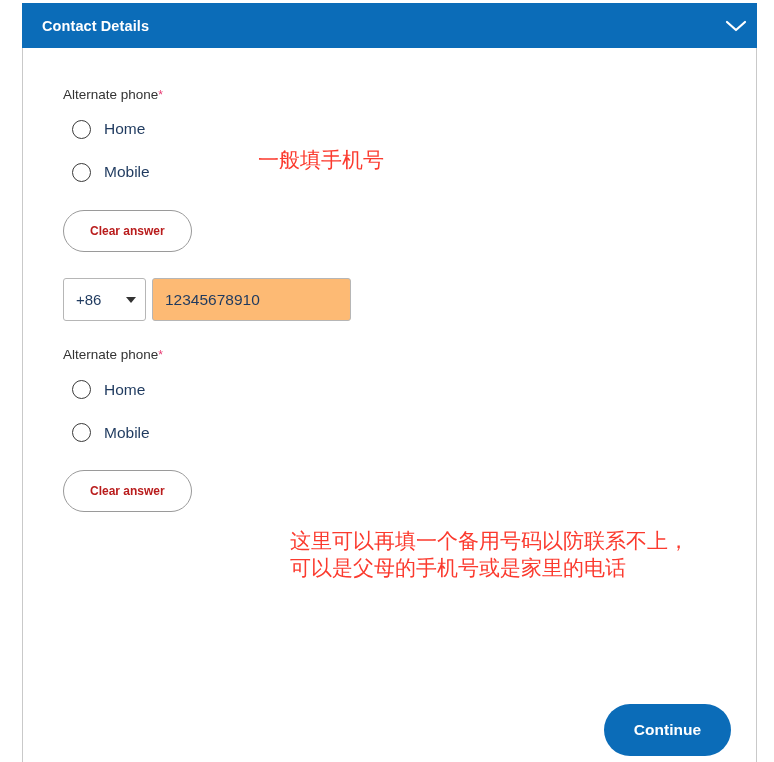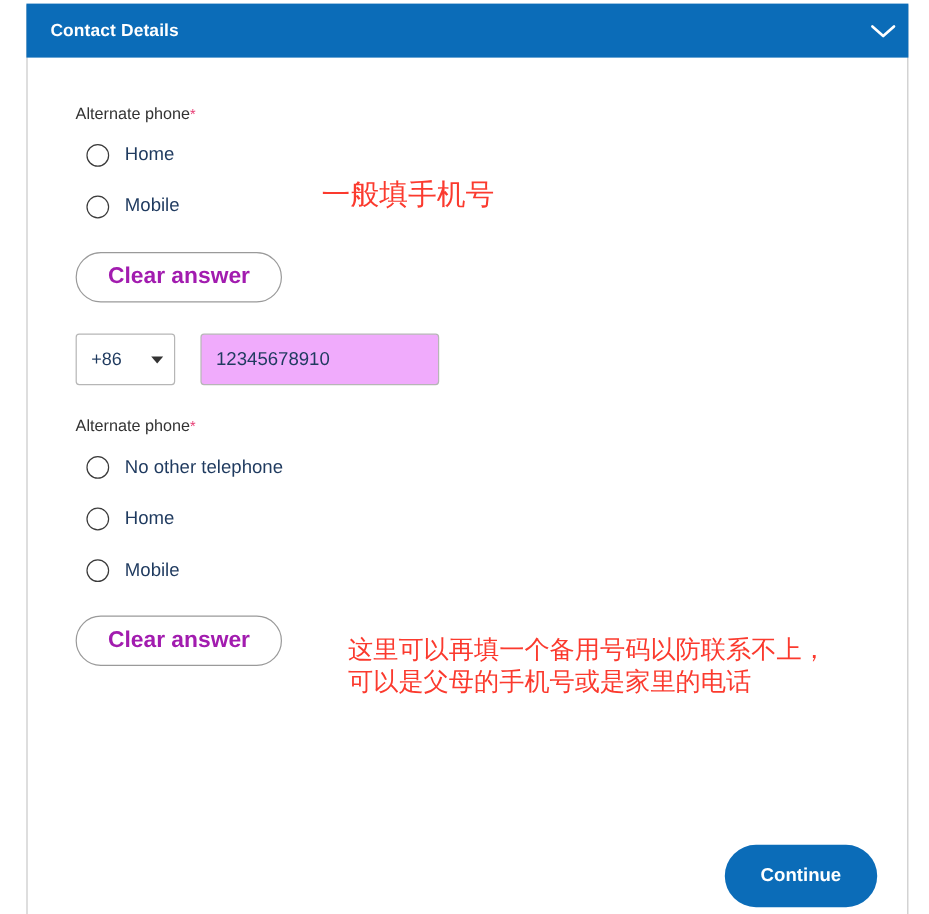--- a/index.html
+++ b/index.html
@@ -114,32 +114,32 @@
 
   .clear-btn {
     display: inline-flex;
     align-items: center;
     justify-content: center;
     height: 42px;
     padding: 0 26px;
     border: 1.4px solid #9a9a9a;
     border-radius: 21px;
     background: #ffffff;
-    color: #a21caf;
-    font-size: 19px;
+    color: #b91c1c;
+    font-size: 12px;
     font-weight: bold;
     font-family: "Liberation Sans", sans-serif;
     cursor: pointer;
     box-sizing: border-box;
   }
 
   .phone-row {
     display: flex;
     align-items: center;
-    gap: 21px;
+    gap: 6px;
   }
   .country-select {
     width: 83px;
     height: 43px;
     border: 1.3px solid #b6b6b6;
     border-radius: 3px;
     background: #ffffff;
     box-sizing: border-box;
     display: flex;
     align-items: center;
@@ -156,21 +156,21 @@
     height: 0;
     border-left: 5.5px solid transparent;
     border-right: 5.5px solid transparent;
     border-top: 6.5px solid #333333;
   }
   .phone-input {
     width: 199px;
     height: 43px;
     border: 1.3px solid #b6b6b6;
     border-radius: 3px;
-    background: #f0abfc;
+    background: #fdba74;
     box-sizing: border-box;
     padding: 0 12px;
     font-size: 15.5px;
     color: #1f3a5f;
     font-family: "Liberation Sans", sans-serif;
     outline: none;
   }
   .help-text {
     font-size: 11.5px;
     color: #5c5c5c;
@@ -204,22 +204,21 @@
   .annotation {
     position: absolute;
     color: #fb3a2e;
     font-family: "DejaVu Sans", sans-serif;
     white-space: pre;
     line-height: 1.28;
   }
   #annotation-1 {
     left: 258px;
     top: 147px;
-    font-size: 24px;
-    margin-left: 10px;
+    font-size: 21px;
   }
   #annotation-2 {
     left: 290px;
     top: 528px;
     font-size: 21px;
   }
 
   .spacer-12 { height: 12px; }
   .spacer-26 { height: 26px; }
 </style>
@@ -273,24 +272,20 @@
       </div>
 
 
       <div class="spacer-26"></div>
 
       
       <div class="field-label">
         <span>Alternate phone</span><span class="req-star">*</span>
       </div>
 
-      <div class="radio-row">
-        <span class="radio-circle"></span>
-        <span class="radio-label">No other telephone</span>
-      </div>
 
       <div class="radio-row">
         <span class="radio-circle"></span>
         <span class="radio-label">Home</span>
       </div>
 
       <div class="radio-row">
         <span class="radio-circle"></span>
         <span class="radio-label">Mobile</span>
       </div>

